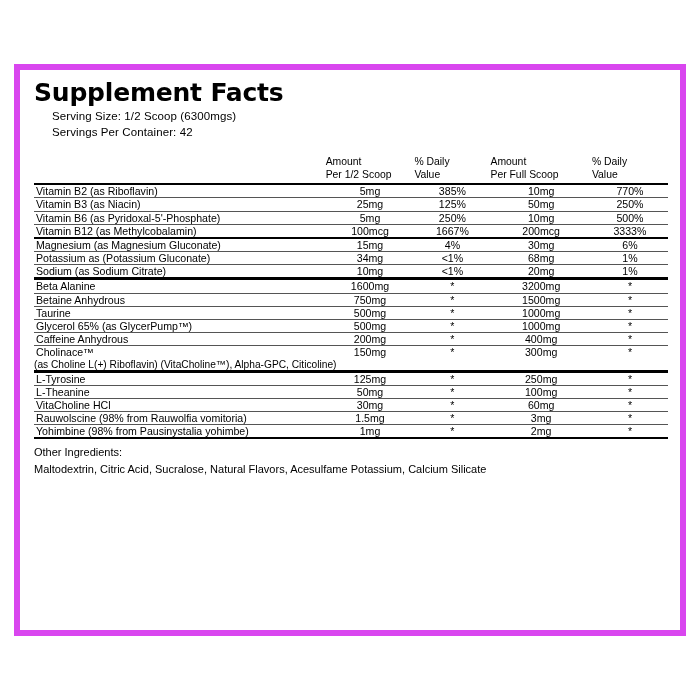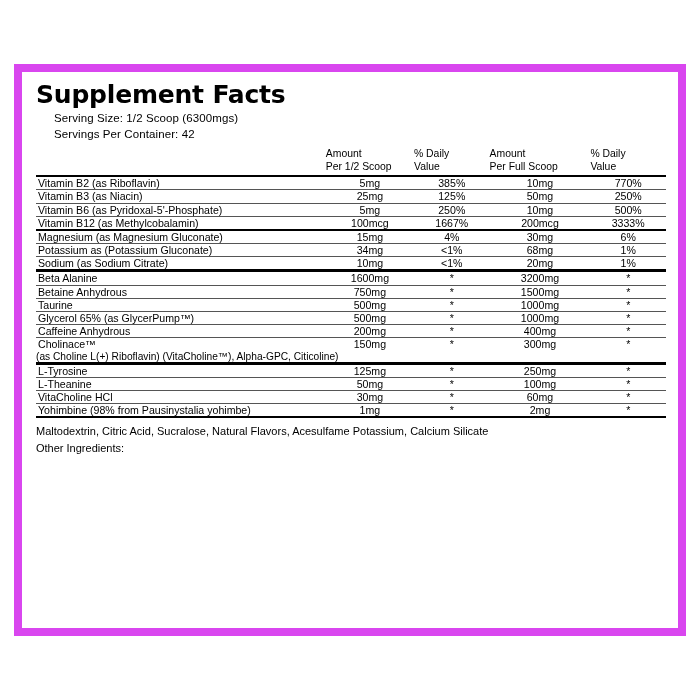--- a/index.html
+++ b/index.html
@@ -14,21 +14,21 @@
     font-family: "Liberation Sans", sans-serif;
     color: #000000;
   }
   .panel {
     position: absolute;
     left: 14px;
     top: 64px;
     width: 672px;
     height: 572px;
     background: #ffffff;
-    border: 8px solid #d946ef;
+    border: 6px solid #d946ef;
     box-sizing: border-box;
   }
   .inner {
     position: absolute;
     left: 14px;
     top: 10px;
     right: 12px;
     bottom: 8px;
   }
   .title {
@@ -42,21 +42,21 @@
   .serving-line {
     font-size: 11.5px;
     line-height: 1.35;
     letter-spacing: 0.1px;
     margin-left: 18px;
   }
   table.facts {
     width: 100%;
     border-collapse: collapse;
     font-size: 10.6px;
-    margin-top: 5px;
+    margin-top: 15px;
   }
   table.facts td, table.facts th {
     padding: 0;
     vertical-align: top;
     font-weight: normal;
     text-align: left;
   }
   .hdr-row td {
     padding: 3px 0 4px 0;
     font-size: 10.4px;
@@ -242,29 +242,36 @@
             <td class="c">100mg</td>
             <td class="c">*</td>
           </tr>
           <tr class="row">
             <td class="name">VitaCholine HCl</td>
             <td class="c">30mg</td>
             <td class="c">*</td>
             <td class="c">60mg</td>
             <td class="c">*</td>
           </tr>
+          <tr class="row">
+            <td class="name">Rauwolscine (98% from Rauwolfia vomitoria)</td>
+            <td class="c">1.5mg</td>
+            <td class="c">*</td>
+            <td class="c">3mg</td>
+            <td class="c">*</td>
+          </tr>
           <tr class="row group-sep2">
             <td class="name">Yohimbine (98% from Pausinystalia yohimbe)</td>
             <td class="c">1mg</td>
             <td class="c">*</td>
             <td class="c">2mg</td>
             <td class="c">*</td>
           </tr>
         </tbody>
     </table>
 
     <div class="other">
+      <div>Other Ingredients:</div>
       <div>Maltodextrin, Citric Acid, Sucralose, Natural Flavors, Acesulfame Potassium, Calcium Silicate</div>
-      <div>Other Ingredients:</div>
     </div>
 
   </div>
 </div>
 
 </body></html>

